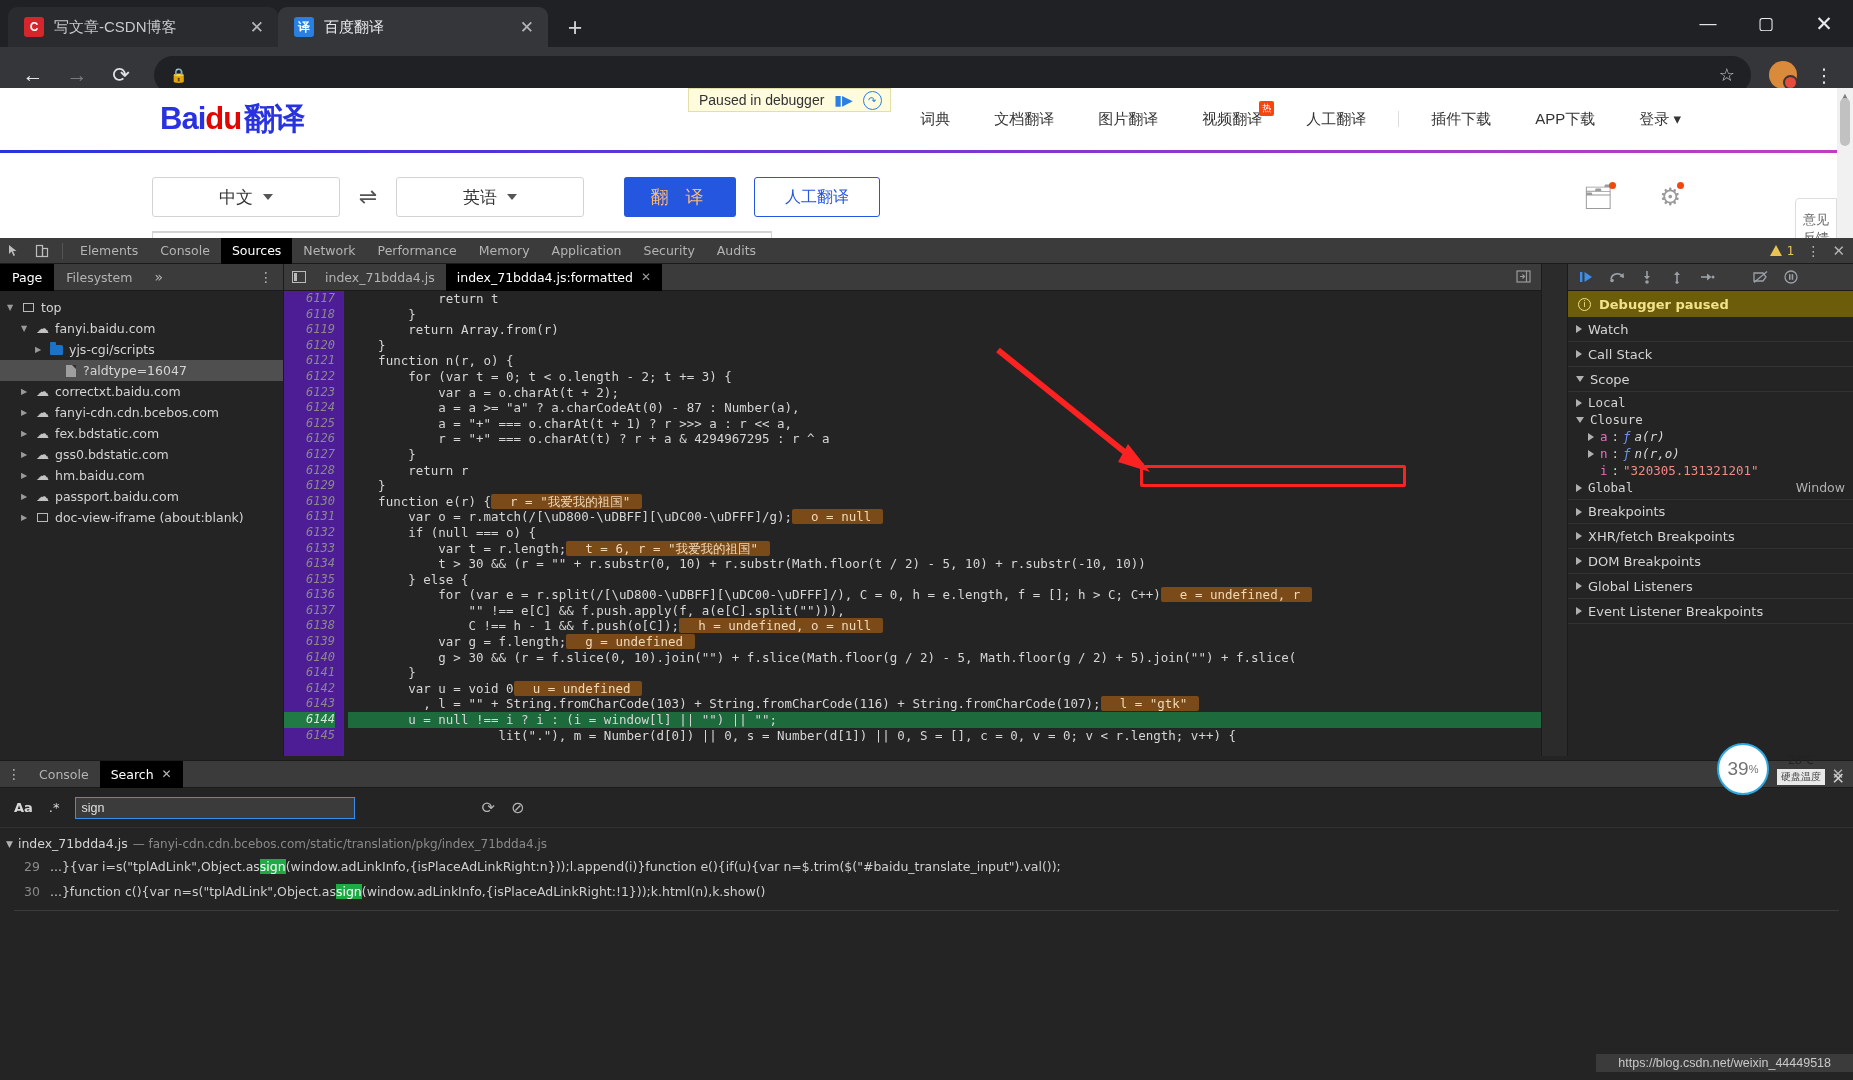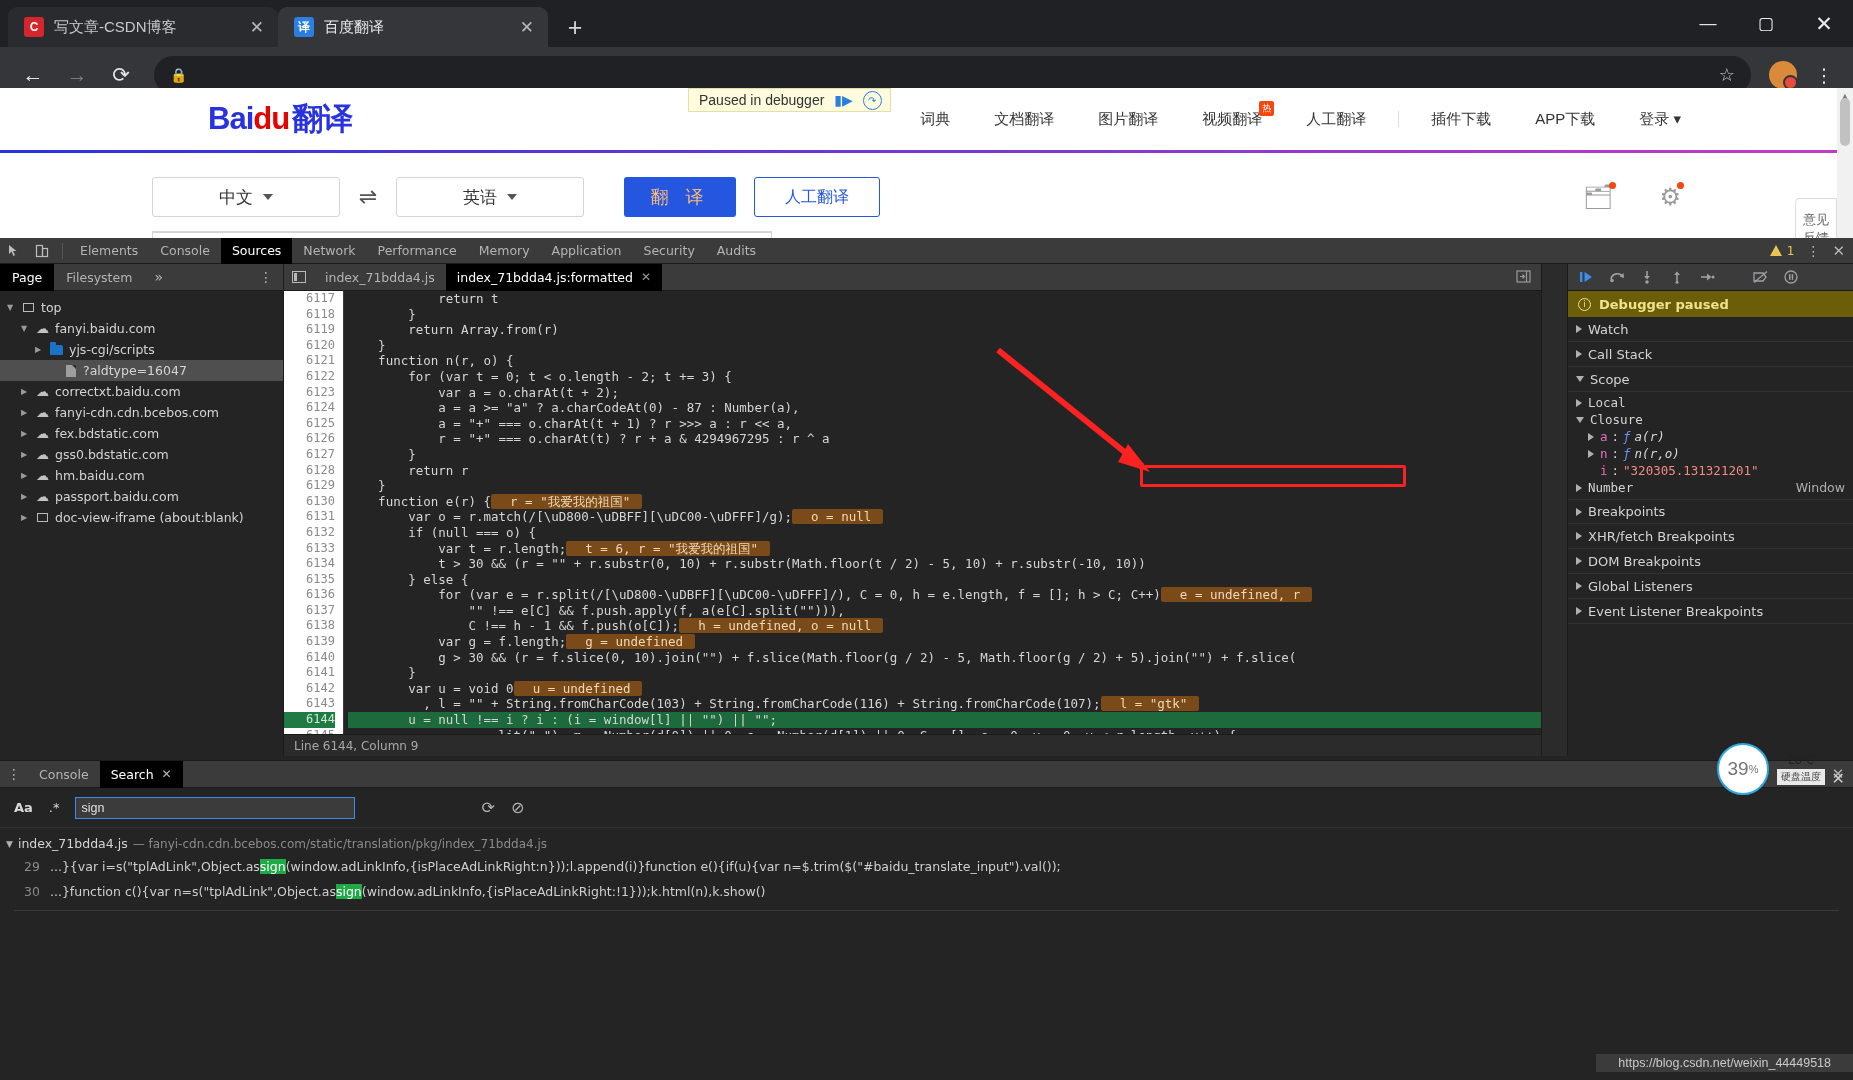--- a/index.html
+++ b/index.html
@@ -44,21 +44,21 @@
   .kebab { width:30px; color:#e2e3e6; font-size:19px; text-align:center; margin-left:6px; }
 
   
   .page { position:absolute; left:0; top:88px; width:1853px; height:200px; background:#fff; overflow:hidden; }
   .page-scrollbar { position:absolute; right:0; top:0; width:16px; height:200px; background:#f1f1f1; }
   .page-scrollbar .thumb { position:absolute; top:10px; left:3px; width:10px; height:48px;
                            background:#c1c1c1; border-radius:5px; }
   .page-scrollbar .arr { position:absolute; left:0; width:16px; height:16px; color:#7a7a7a;
                           font-size:9px; text-align:center; line-height:16px; }
   .bd-header { height:62px; display:flex; align-items:center; padding-left:160px; gap:0; position:relative; }
-  .bd-logo { display:flex; align-items:center; font-size:31px; font-weight:bold; letter-spacing:-1px;margin-left:48px; }
+  .bd-logo { display:flex; align-items:center; font-size:31px; font-weight:bold; letter-spacing:-1px; }
   .bd-logo .b1 { color:#2932e1; } .bd-logo .b2 { color:#e10602; }
   .bd-logo .fy { color:#2932e1; margin-left:3px; }
   .bd-nav { margin-left:auto; display:flex; align-items:center; gap:0; padding-right:150px; font-size:15px; color:#333; }
   .bd-nav .it { padding:0 22px; position:relative; white-space:nowrap; }
   .bd-nav .sep { width:1px; height:16px; background:#ddd; margin:0 10px; }
   .hotbadge { position:absolute; top:-9px; right:10px; background:#f5470d; color:#fff;
               font-size:9px; padding:1px 3px; border-radius:2px; }
   .bd-line { height:3px; background:linear-gradient(90deg,#2932e1,#c33cc3); }
   .bd-ctl { display:flex; align-items:center; padding:24px 0 0 152px; gap:0; }
   .langsel { width:188px; height:40px; border:1px solid #d4d4d4; border-radius:3px; display:flex;
@@ -135,22 +135,22 @@
   .ed-tabs { height:27px; background:#3b3b3b; display:flex; align-items:center;
              border-bottom:1px solid #1b1b1b; }
   .ed-panelbtn { width:30px; height:27px; display:flex; align-items:center; justify-content:center; }
   .pb-glyph { width:14px; height:12px; border:1.4px solid #b9b9b9; position:relative; }
   .pb-glyph:before { content:""; position:absolute; left:1px; top:1px; width:3px; height:8px; background:#b9b9b9; }
   .ed-tab { height:27px; padding:0 11px; display:flex; align-items:center; gap:8px;
             font-size:12.5px; color:#b4b4b4; }
   .ed-tab.sel { background:#000; color:#fff; }
   .ed-tab .x { font-size:12px; color:#9a9a9a; }
   .code-wrap { flex:1; display:flex; overflow:hidden; background:#242424; position:relative; }
-  .gutter { width:60px; background:#ffffff; border-right:1px solid #3b3b3b; text-align:right;
-            padding-right:8px; flex:0 0 60px; }
+  .gutter { width:60px; background:#4c1d95; border-right:1px solid #3b3b3b; text-align:right;
+            padding-right:8px; flex:0 0 60px;font-style:italic; }
   .gnum { height:15.6px; font-family:"DejaVu Sans Mono", monospace; font-size:12px; color:#8a8a8a; line-height:15.6px; }
   .gnum.hl { background:#1f7a44; color:#cfe9d8; }
   .code { flex:1; font-family:"DejaVu Sans Mono", monospace; font-size:12.5px; color:#d6d6d6;
           line-height:15.6px; white-space:pre; overflow:hidden; padding-left:4px; }
   .cline { height:15.6px; }
   .cline.hl { background:#1d6b3d; }
   .pill { background:#7a4a18; color:#f1d9b8; padding:0 4px; border-radius:2px; }
   .ed-status { height:22px; background:#2b2b2b; border-top:1px solid #1b1b1b; display:flex;
                align-items:center; padding-left:10px; font-size:12px; color:#a8a8a8; }
   .ed-right-strip { width:26px; background:#2b2b2b; border-left:1px solid #1b1b1b; }
@@ -487,21 +487,20 @@
             <div class="gnum">6139</div>
             <div class="gnum">6140</div>
             <div class="gnum">6141</div>
             <div class="gnum">6142</div>
             <div class="gnum">6143</div>
             <div class="gnum hl">6144</div>
             <div class="gnum">6145</div>
           </div>
         <div class="code" id="codebody"><div class="cline"><span>            return t</span></div><div class="cline"><span>        }</span></div><div class="cline"><span>        return Array.from(r)</span></div><div class="cline"><span>    }</span></div><div class="cline"><span>    function n(r, o) {</span></div><div class="cline"><span>        for (var t = 0; t &lt; o.length - 2; t += 3) {</span></div><div class="cline"><span>            var a = o.charAt(t + 2);</span></div><div class="cline"><span>            a = a &gt;= "a" ? a.charCodeAt(0) - 87 : Number(a),</span></div><div class="cline"><span>            a = "+" === o.charAt(t + 1) ? r &gt;&gt;&gt; a : r &lt;&lt; a,</span></div><div class="cline"><span>            r = "+" === o.charAt(t) ? r + a &amp; 4294967295 : r ^ a</span></div><div class="cline"><span>        }</span></div><div class="cline"><span>        return r</span></div><div class="cline"><span>    }</span></div><div class="cline"><span>    function e(r) {</span><span class="pill">  r = "我爱我的祖国" </span></div><div class="cline"><span>        var o = r.match(/[\uD800-\uDBFF][\uDC00-\uDFFF]/g);</span><span class="pill">  o = null </span></div><div class="cline"><span>        if (null === o) {</span></div><div class="cline"><span>            var t = r.length;</span><span class="pill">  t = 6, r = "我爱我的祖国" </span></div><div class="cline"><span>            t &gt; 30 &amp;&amp; (r = "" + r.substr(0, 10) + r.substr(Math.floor(t / 2) - 5, 10) + r.substr(-10, 10))</span></div><div class="cline"><span>        } else {</span></div><div class="cline"><span>            for (var e = r.split(/[\uD800-\uDBFF][\uDC00-\uDFFF]/), C = 0, h = e.length, f = []; h &gt; C; C++)</span><span class="pill">  e = undefined, r </span></div><div class="cline"><span>                "" !== e[C] &amp;&amp; f.push.apply(f, a(e[C].split(""))),</span></div><div class="cline"><span>                C !== h - 1 &amp;&amp; f.push(o[C]);</span><span class="pill">  h = undefined, o = null </span></div><div class="cline"><span>            var g = f.length;</span><span class="pill">  g = undefined </span></div><div class="cline"><span>            g &gt; 30 &amp;&amp; (r = f.slice(0, 10).join("") + f.slice(Math.floor(g / 2) - 5, Math.floor(g / 2) + 5).join("") + f.slice(</span></div><div class="cline"><span>        }</span></div><div class="cline"><span>        var u = void 0</span><span class="pill">  u = undefined </span></div><div class="cline"><span>          , l = "" + String.fromCharCode(103) + String.fromCharCode(116) + String.fromCharCode(107);</span><span class="pill">  l = "gtk" </span></div><div class="cline hl"><span>        u = null !== i ? i : (i = window[l] || "") || "";</span></div><div class="cline"><span>                    lit("."), m = Number(d[0]) || 0, s = Number(d[1]) || 0, S = [], c = 0, v = 0; v &lt; r.length; v++) {</span></div></div>
       </div>
-      <div class="ed-status">Line 6144, Column 9</div>
     </div>
     <div class="ed-right-strip"></div>
 
     <div class="dbg">
       <div class="dbg-toolbar">
         <div class="dbtn blue">
           <svg width="16" height="14" viewBox="0 0 16 14">
               <rect x="1" y="2" width="2.4" height="10" fill="#3b8eea"></rect>
               <path d="M5.5 2 L13 7 L5.5 12 Z" fill="#3b8eea"></path>
             </svg>
@@ -590,21 +589,21 @@
           <span class="k-fn">ƒ</span>
           <span class="k-fnname">n(r,o)</span>
         </div>
         <div class="srow" style="padding-left:32px">
           <span class="k-name">i</span>
             <span>:</span>
           <span class="k-str">"320305.131321201"</span>
         </div>
         <div class="srow" style="padding-left:8px">
           <span class="tri"></span>
-          <span>Number</span>
+          <span>Global</span>
           <span class="win-lbl">Window</span>
         </div>
       </div>
 
       <div class="sect" style="border-top:1px solid #323232">
         <span class="tri"></span>
         <span>Breakpoints</span>
       </div>
       <div class="sect">
         <span class="tri"></span>

